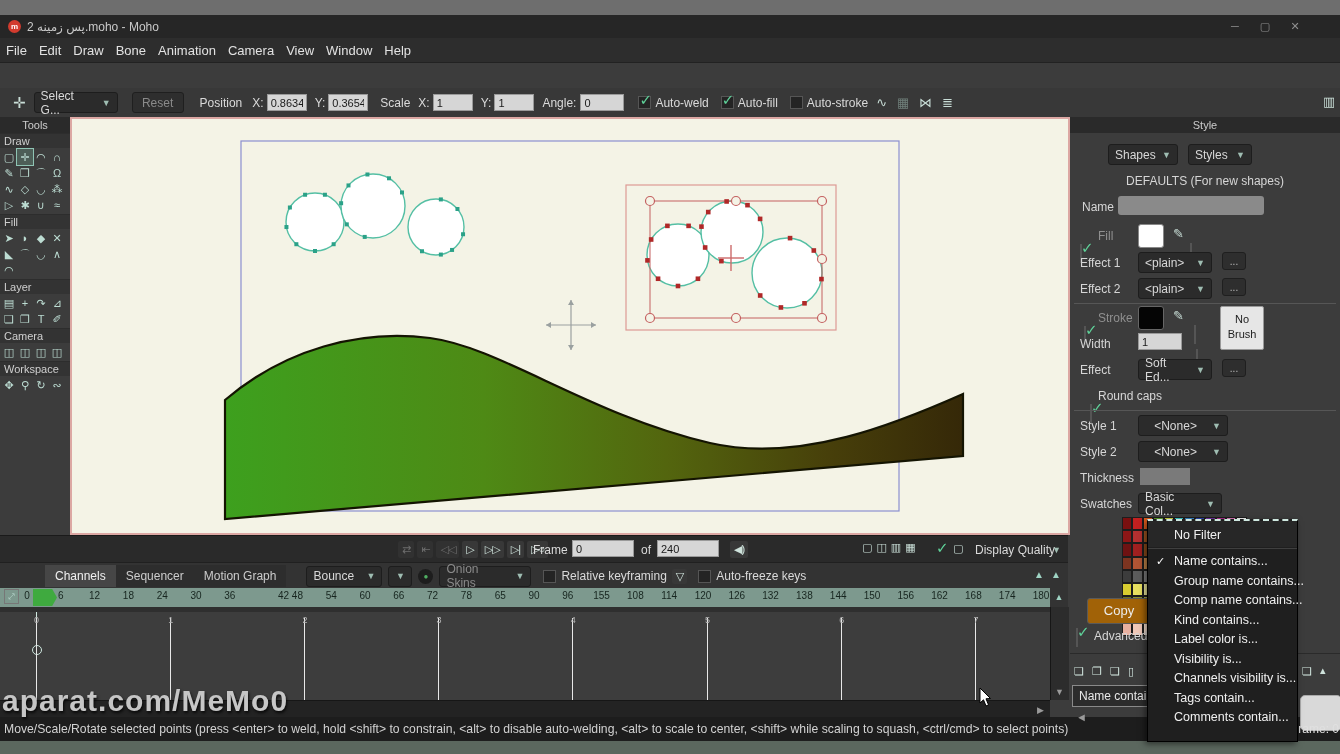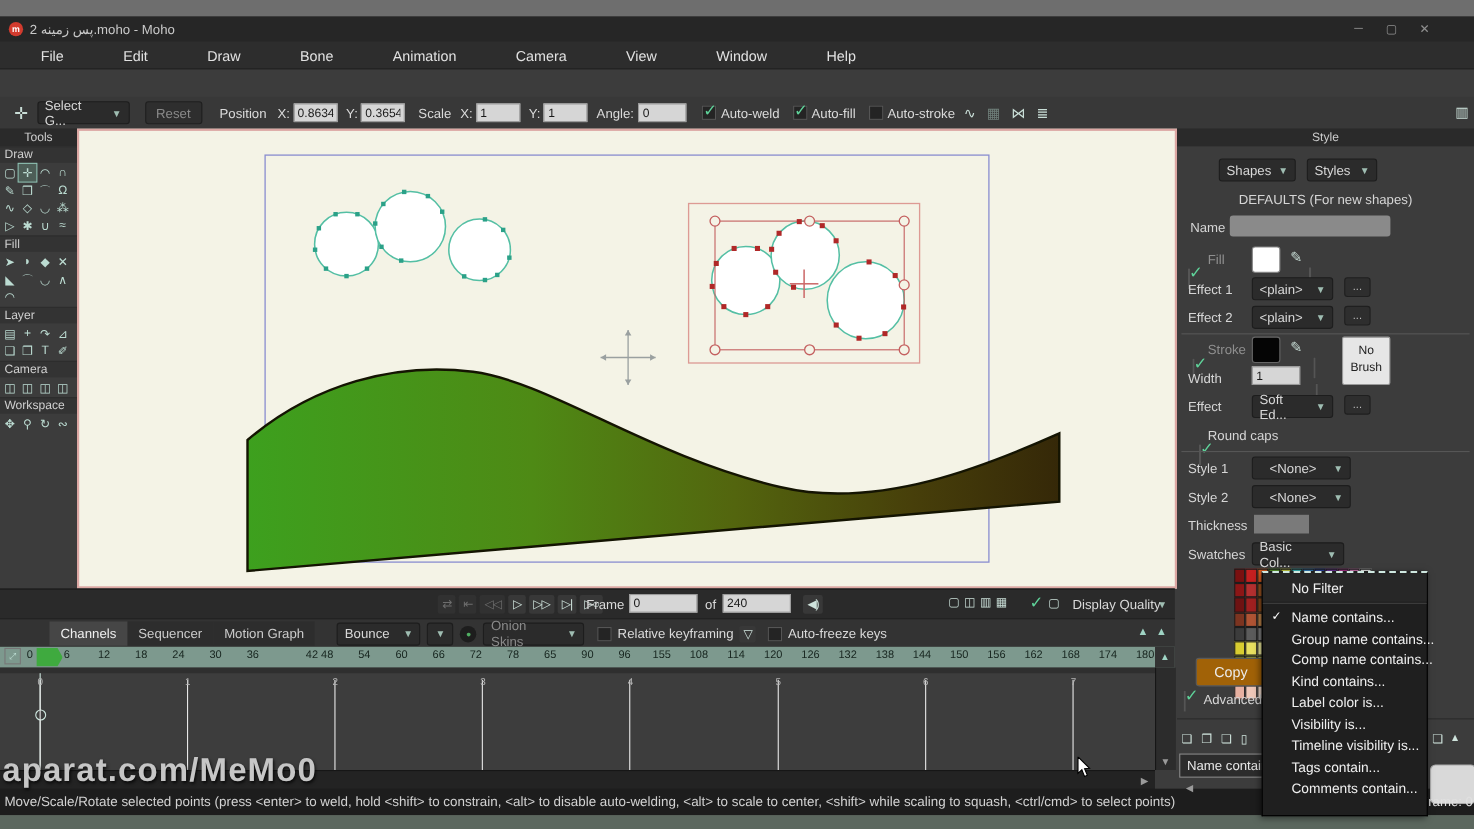--- a/index.html
+++ b/index.html
@@ -10,21 +10,21 @@
   .row{display:flex;align-items:center;}
 
   
   .top-strip{left:0;top:0;width:1340px;height:15px;background:#6e6e6e;}
   .title-bar{left:0;top:15px;width:1340px;height:23px;background:#262626;display:flex;align-items:center;}
   .moho-logo{width:13px;height:13px;border-radius:50%;background:#d23b2e;color:#fff;font-size:8px;line-height:13px;
      text-align:center;margin:0 6px 0 8px;font-weight:bold;}
   .title-text{color:#c9c9c9;font-size:12px;}
   .win-btn{color:#8f8f8f;font-size:11px;width:30px;text-align:center;}
   .menu-bar{left:0;top:38px;width:1340px;height:24px;background:#2d2d2d;display:flex;align-items:center;border-bottom:1px solid #222;}
-  .menu-item{color:#e2e2e2;font-size:13px;padding:0 17px;margin-left:20px;}
+  .menu-item{color:#e2e2e2;font-size:13px;padding:0 6px;}
   .tab-bar{left:0;top:62px;width:1340px;height:26px;background:#1b1b1b;}
   .doc-tab{position:absolute;left:8px;top:3px;height:23px;background:#3a3a3a;color:#d8d8d8;font-size:12px;
      padding:0 14px;line-height:23px;border-radius:4px 4px 0 0;}
   .options-bar{left:0;top:88px;width:1340px;height:29px;background:#383838;border-bottom:1px solid #232323;}
   .opt-label{color:#dadada;font-size:12px;}
   .opt-input{background:#d6d6d6;border:1px solid #9a9a9a;color:#1a1a1a;font-size:11px;height:17px;
      padding:0 3px;box-sizing:border-box;font-family:inherit;}
   .dd{background:#2b2b2b;border:1px solid #1d1d1d;border-radius:3px;color:#d8d8d8;font-size:12px;
       height:21px;display:flex;align-items:center;justify-content:space-between;padding:0 6px;box-sizing:border-box;}
   .dd .arr{color:#9fbdb2;font-size:9px;margin-left:6px;}
@@ -649,21 +649,21 @@
   <div class="abs context-menu">
     <div class="cm-header">No Filter</div>
     <div class="cm-sep"></div>
     <div id="cmItems">
         <div class="cm-item"><span class="cm-check">✓</span>Name contains...</div>
         <div class="cm-item">Group name contains...</div>
         <div class="cm-item">Comp name contains...</div>
         <div class="cm-item">Kind contains...</div>
         <div class="cm-item">Label color is...</div>
         <div class="cm-item">Visibility is...</div>
-        <div class="cm-item">Timeline visibility is...</div>
+        <div class="cm-item">Channels visibility is...</div>
         <div class="cm-item">Tags contain...</div>
         <div class="cm-item">Comments contain...</div>
       </div>
   </div>
 
   <svg class="abs cursor" style="left:979px;top:688px" width="14" height="20">
     <polygon points="1,0 1,15 4.5,11.8 7,18 9.5,16.8 7,10.8 11.5,10.5" fill="#fff" stroke="#000" stroke-width="1"></polygon>
   </svg>
 </div>
 

